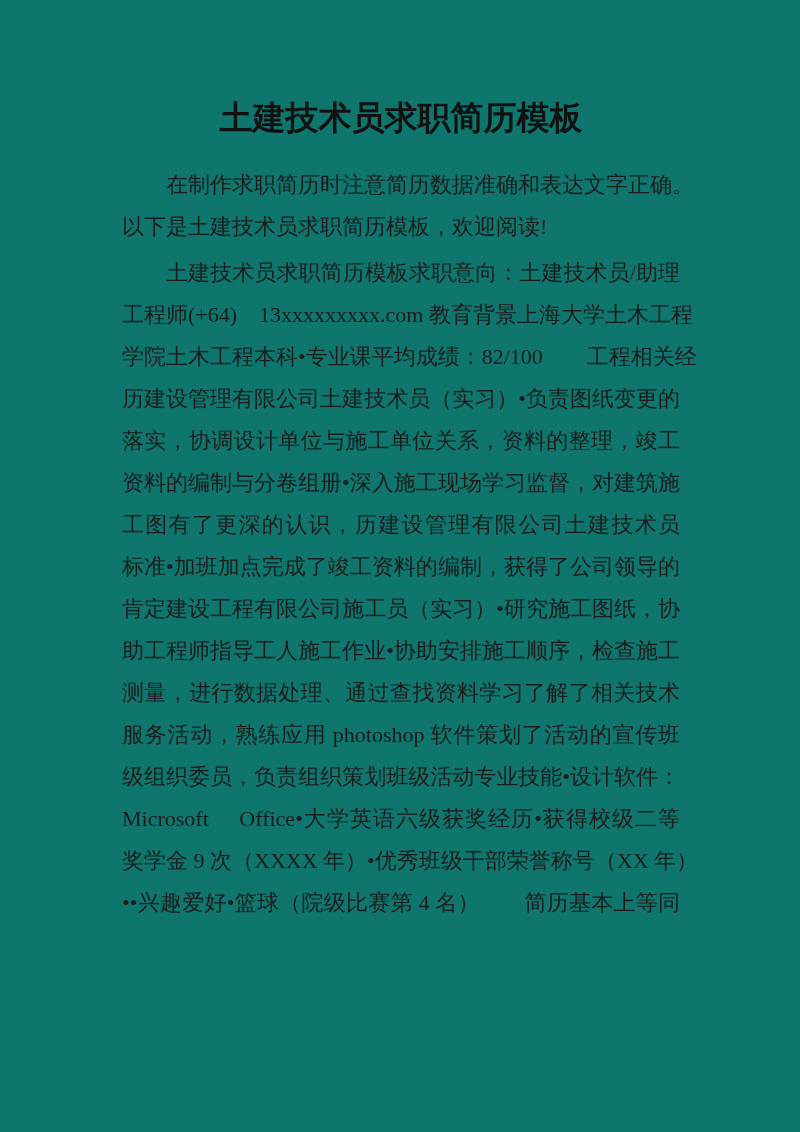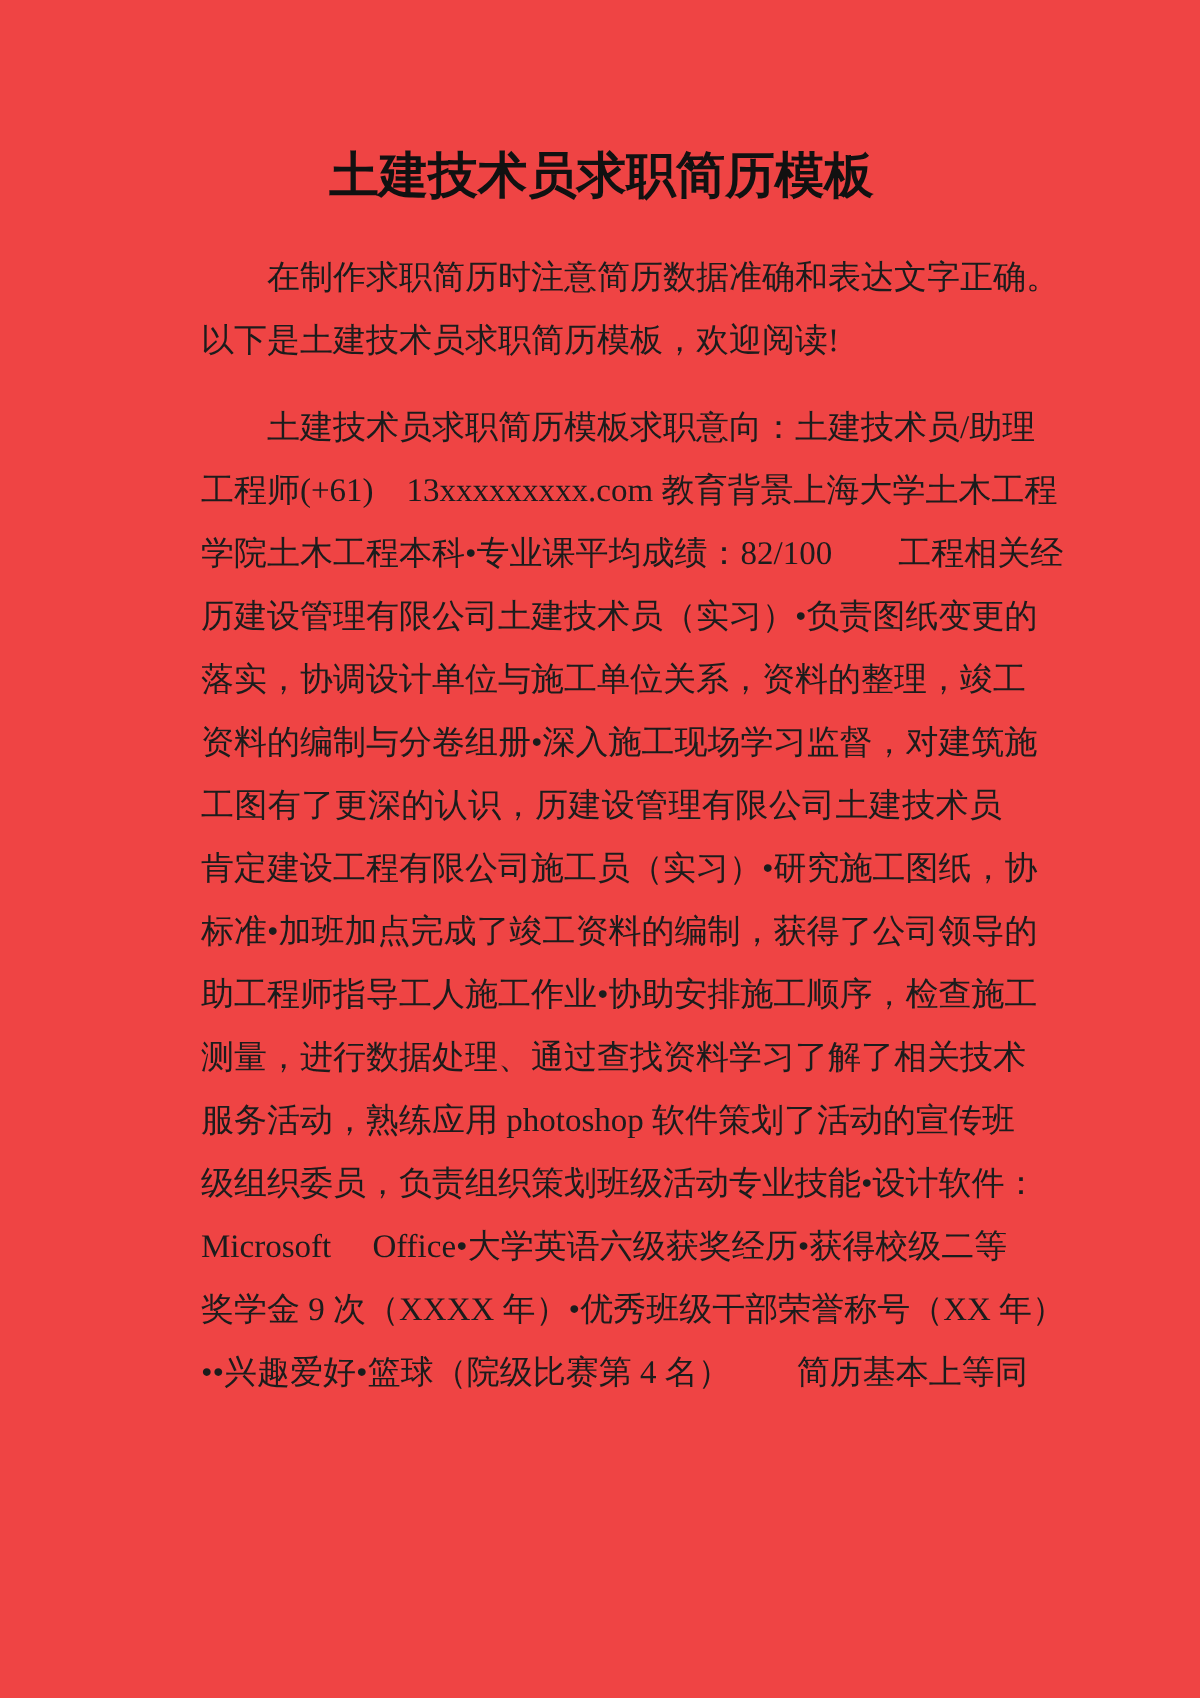--- a/index.html
+++ b/index.html
@@ -5,38 +5,38 @@
   html, body {
     margin: 0;
     padding: 0;
     background: #ffffff;
   }
   .page {
     position: relative;
     width: 800px;
     height: 1132px;
     margin: 0 auto;
-    background: #ef4444;
+    background: #0f766e;
     box-sizing: border-box;
     padding: 96px 116px 0 118px;
     overflow: hidden;
     font-family: "Liberation Serif", "DejaVu Serif", serif;
     color: #1c1c1c;
   }
   .doc-title {
     margin: 0 0 24px 0;
     font-size: 33px;
     font-weight: bold;
     line-height: 44px;
     text-align: center;
     white-space: nowrap;
     color: #111111;
   }
   .paragraph {
-    margin: 16px;
+    margin: 4px;
   }
   .body-line {
     font-size: 22px;
     line-height: 42px;
     height: 42px;
     white-space: nowrap;
     text-align: justify;
     text-align-last: justify;
     color: #1c1c1c;
   }
@@ -53,28 +53,28 @@
 
 <div class="page">
   <h1 class="doc-title">土建技术员求职简历模板</h1>
   <div>
       <div class="paragraph">
         <div class="body-line indent">在制作求职简历时注意简历数据准确和表达文字正确。</div>
         <div class="body-line no-flush">以下是土建技术员求职简历模板，欢迎阅读!</div>
       </div>
       <div class="paragraph">
         <div class="body-line indent">土建技术员求职简历模板求职意向：土建技术员/助理</div>
-        <div class="body-line">工程师(+61)　13xxxxxxxxx.com 教育背景上海大学土木工程</div>
+        <div class="body-line">工程师(+64)　13xxxxxxxxx.com 教育背景上海大学土木工程</div>
         <div class="body-line">学院土木工程本科•专业课平均成绩：82/100　　工程相关经</div>
         <div class="body-line">历建设管理有限公司土建技术员（实习）•负责图纸变更的</div>
         <div class="body-line">落实，协调设计单位与施工单位关系，资料的整理，竣工</div>
         <div class="body-line">资料的编制与分卷组册•深入施工现场学习监督，对建筑施</div>
         <div class="body-line">工图有了更深的认识，历建设管理有限公司土建技术员</div>
+        <div class="body-line">标准•加班加点完成了竣工资料的编制，获得了公司领导的</div>
         <div class="body-line">肯定建设工程有限公司施工员（实习）•研究施工图纸，协</div>
-        <div class="body-line">标准•加班加点完成了竣工资料的编制，获得了公司领导的</div>
         <div class="body-line">助工程师指导工人施工作业•协助安排施工顺序，检查施工</div>
         <div class="body-line">测量，进行数据处理、通过查找资料学习了解了相关技术</div>
         <div class="body-line">服务活动，熟练应用 photoshop 软件策划了活动的宣传班</div>
         <div class="body-line">级组织委员，负责组织策划班级活动专业技能•设计软件：</div>
         <div class="body-line">Microsoft　 Office•大学英语六级获奖经历•获得校级二等</div>
         <div class="body-line">奖学金 9 次（XXXX 年）•优秀班级干部荣誉称号（XX 年）</div>
         <div class="body-line">••兴趣爱好•篮球（院级比赛第 4 名）　　简历基本上等同</div>
       </div>
     </div>
 </div>

